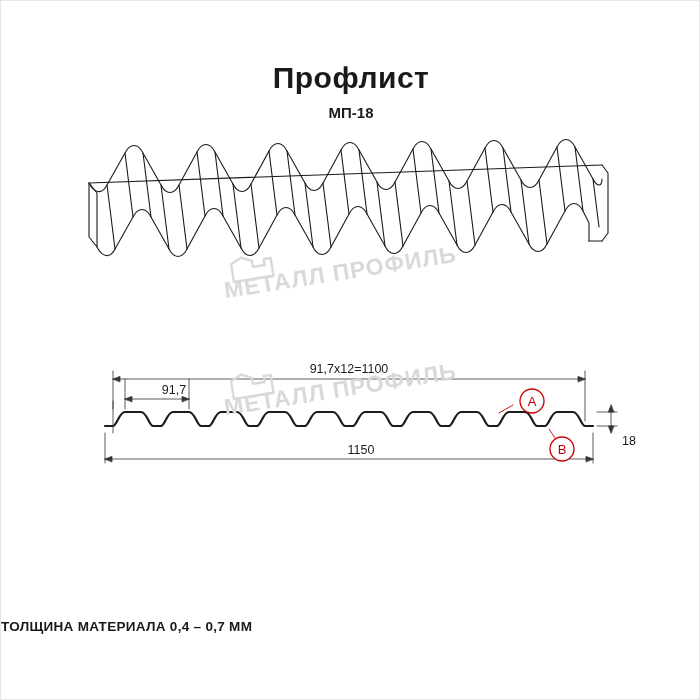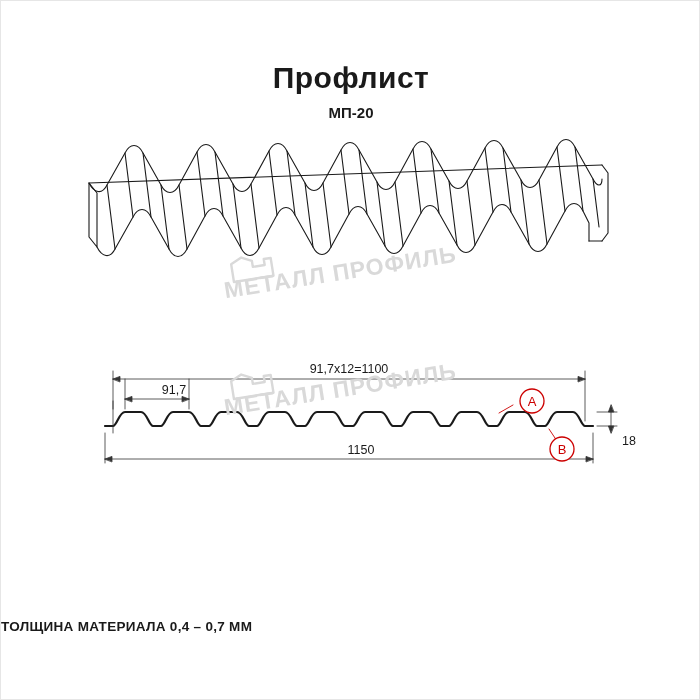--- a/index.html
+++ b/index.html
@@ -77,21 +77,21 @@
   }
   .wm-logo1 { top: 252px; left: 228px; transform: rotate(-9deg); }
   .wm-logo2 { top: 369px; left: 228px; transform: rotate(-9deg); }
 </style>
 </head>
 <body>
 
 <div class="page">
 
   <div class="title">Профлист</div>
-  <div class="subtitle">МП-20</div>
+  <div class="subtitle">МП-18</div>
 
   <svg class="drawing" width="700" height="700" viewBox="0 0 700 700">
     <g fill="none" stroke="#1a1a1a" stroke-width="1.1" stroke-linejoin="round" stroke-linecap="round">
 
       <g>
 
         <path d="M88,182 L601,164"></path>
 
         <path d="M601,164 L607,172 L607,232 L601,240"></path>
         <path d="M588,240 L601,240"></path>

